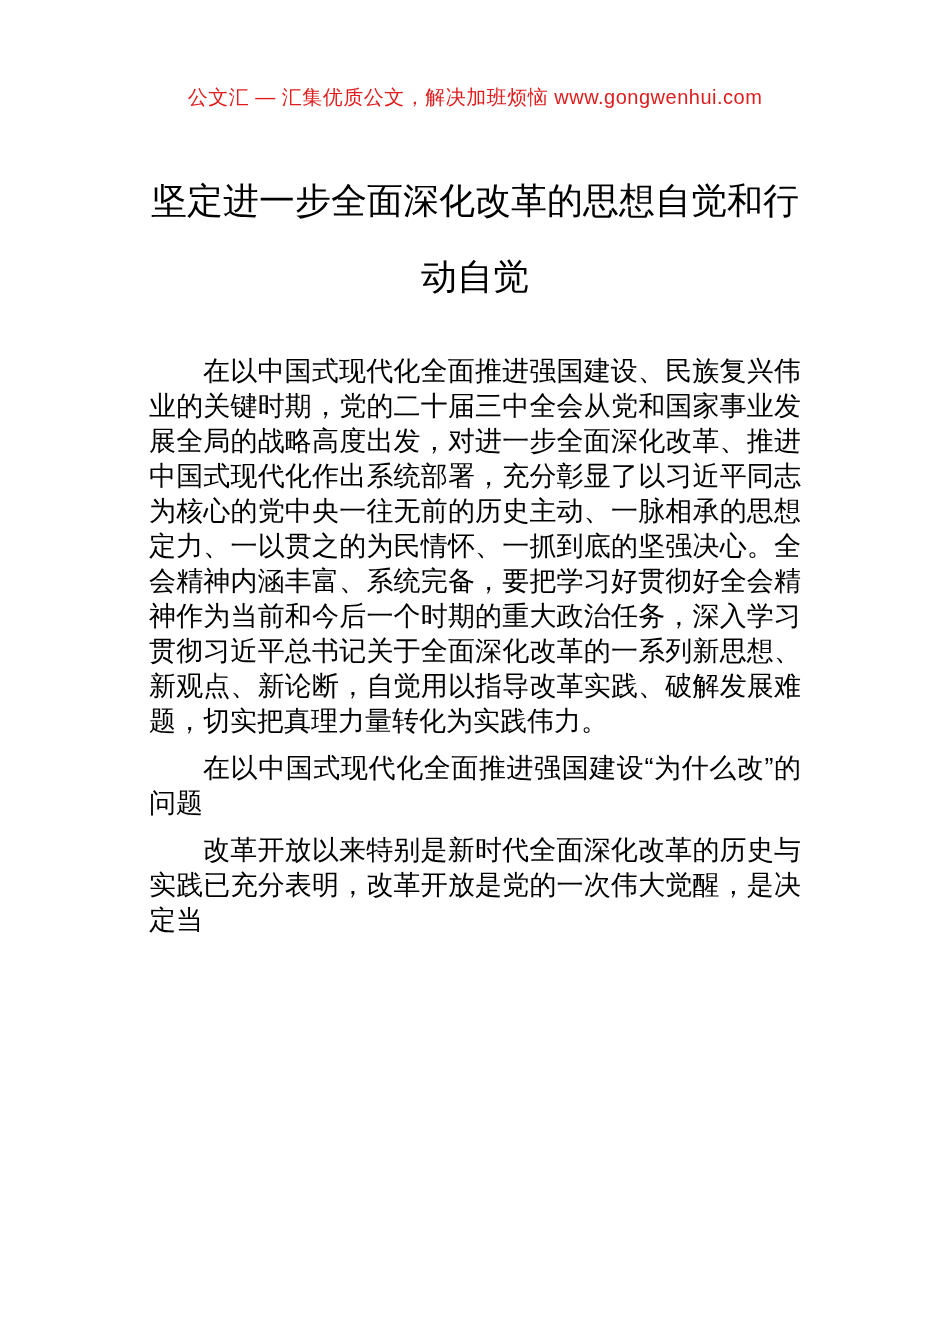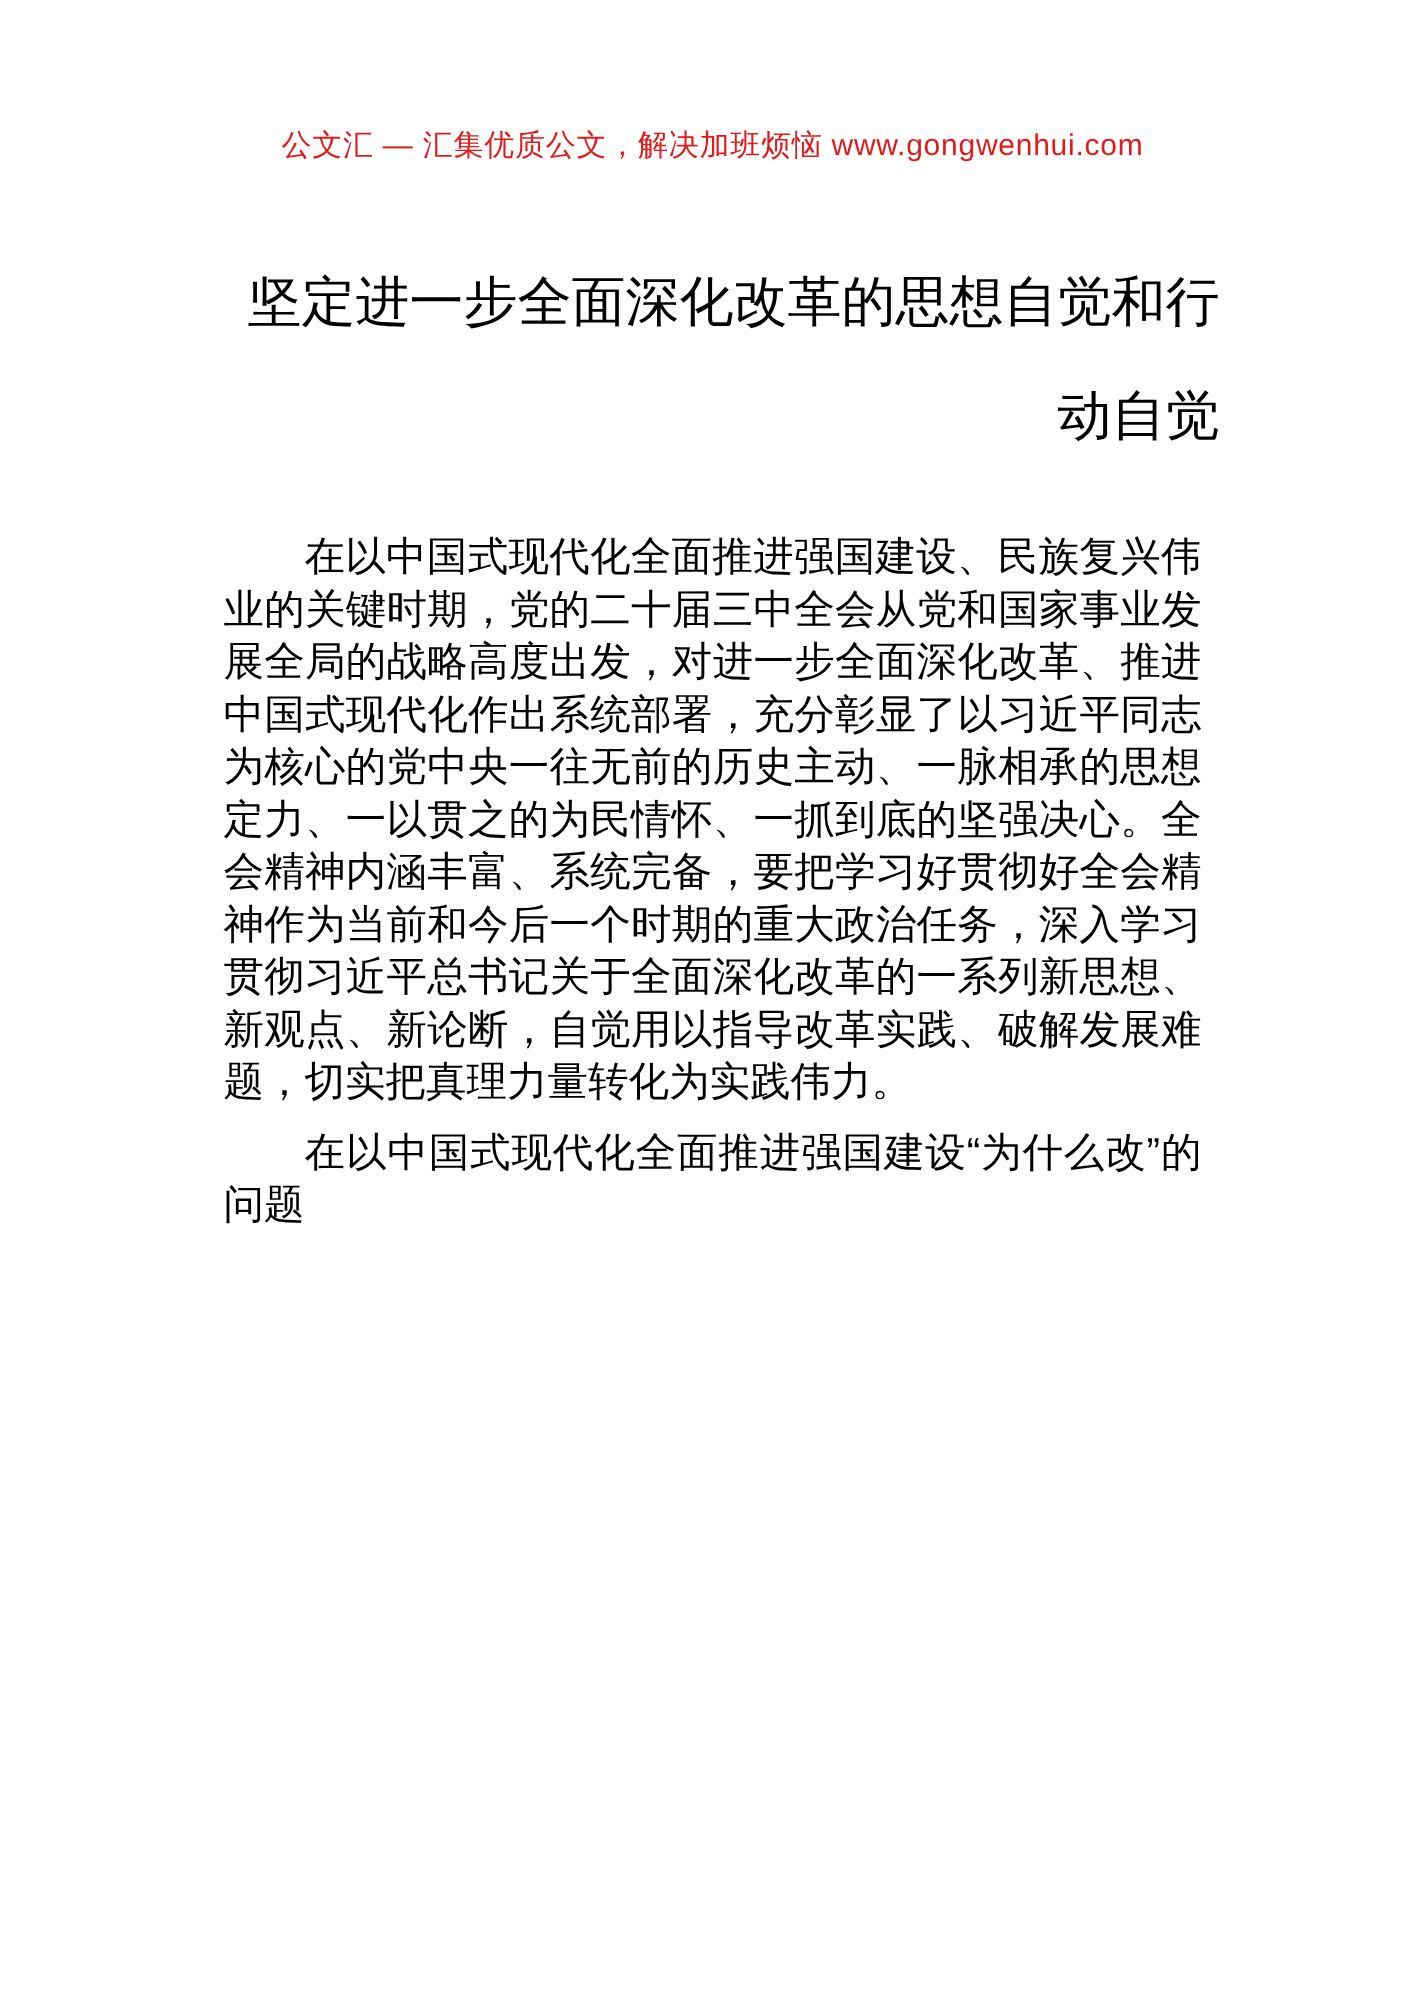--- a/index.html
+++ b/index.html
@@ -27,21 +27,21 @@
     color: #e11b1c;
     letter-spacing: 0.5px;
   }
   .doc-title {
     position: absolute;
     top: 163px;
     left: 137px;
     width: 676px;
     font-size: 36px;
     line-height: 76px;
-    text-align: right;
+    text-align: center;
     font-weight: 500;
     color: #000000;
   }
   .doc-body {
     position: absolute;
     top: 342px;
     left: 137px;
     width: 676px;
     font-size: 27px;
     line-height: 35px;
@@ -59,15 +59,16 @@
 
 <div class="page">
 
   <div class="promo-banner">公文汇 — 汇集优质公文，解决加班烦恼 www.gongwenhui.com</div>
 
   <h1 class="doc-title" style="margin:0;">坚定进一步全面深化改革的思想自觉和行动自觉</h1>
 
   <div class="doc-body">
     <p>在以中国式现代化全面推进强国建设、民族复兴伟业的关键时期，党的二十届三中全会从党和国家事业发展全局的战略高度出发，对进一步全面深化改革、推进中国式现代化作出系统部署，充分彰显了以习近平同志为核心的党中央一往无前的历史主动、一脉相承的思想定力、一以贯之的为民情怀、一抓到底的坚强决心。全会精神内涵丰富、系统完备，要把学习好贯彻好全会精神作为当前和今后一个时期的重大政治任务，深入学习贯彻习近平总书记关于全面深化改革的一系列新思想、新观点、新论断，自觉用以指导改革实践、破解发展难题，切实把真理力量转化为实践伟力。</p>
     <p>在以中国式现代化全面推进强国建设“为什么改”的问题</p>
+    <p>改革开放以来特别是新时代全面深化改革的历史与实践已充分表明，改革开放是党的一次伟大觉醒，是决定当</p>
   </div>
 
 </div>
 
 </body></html>

